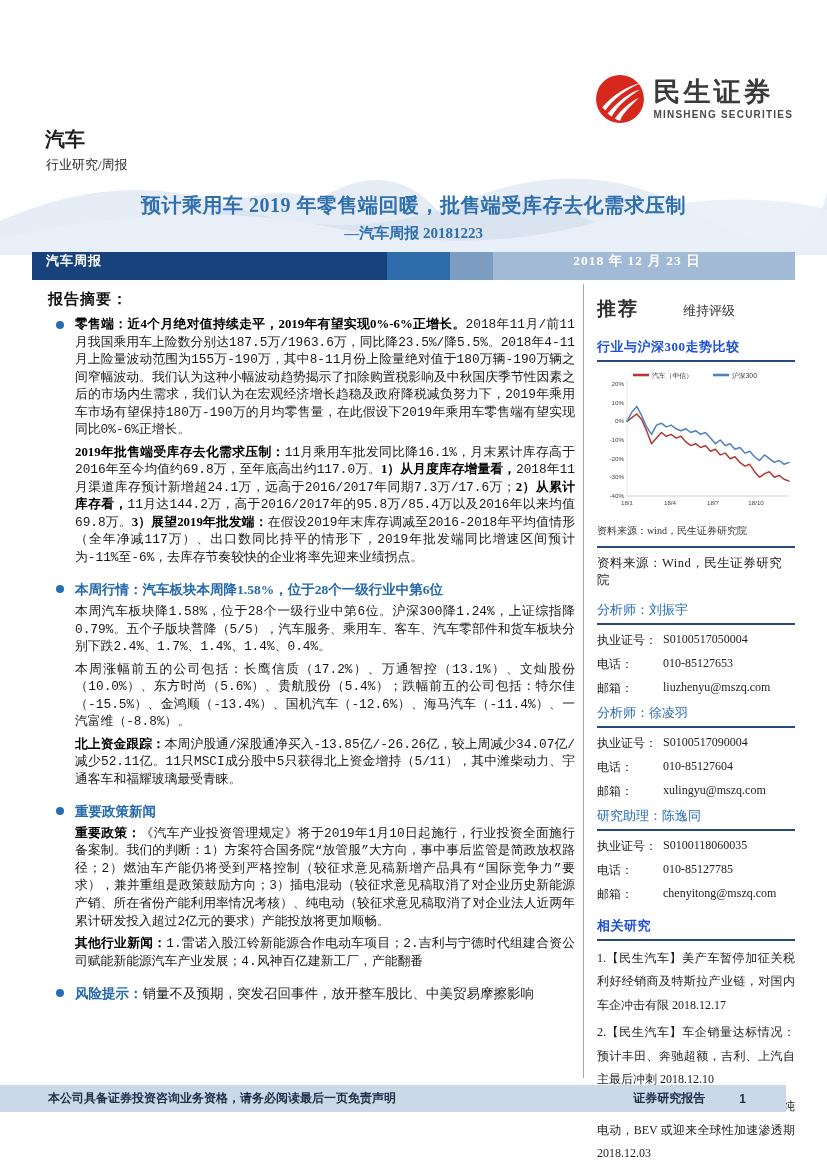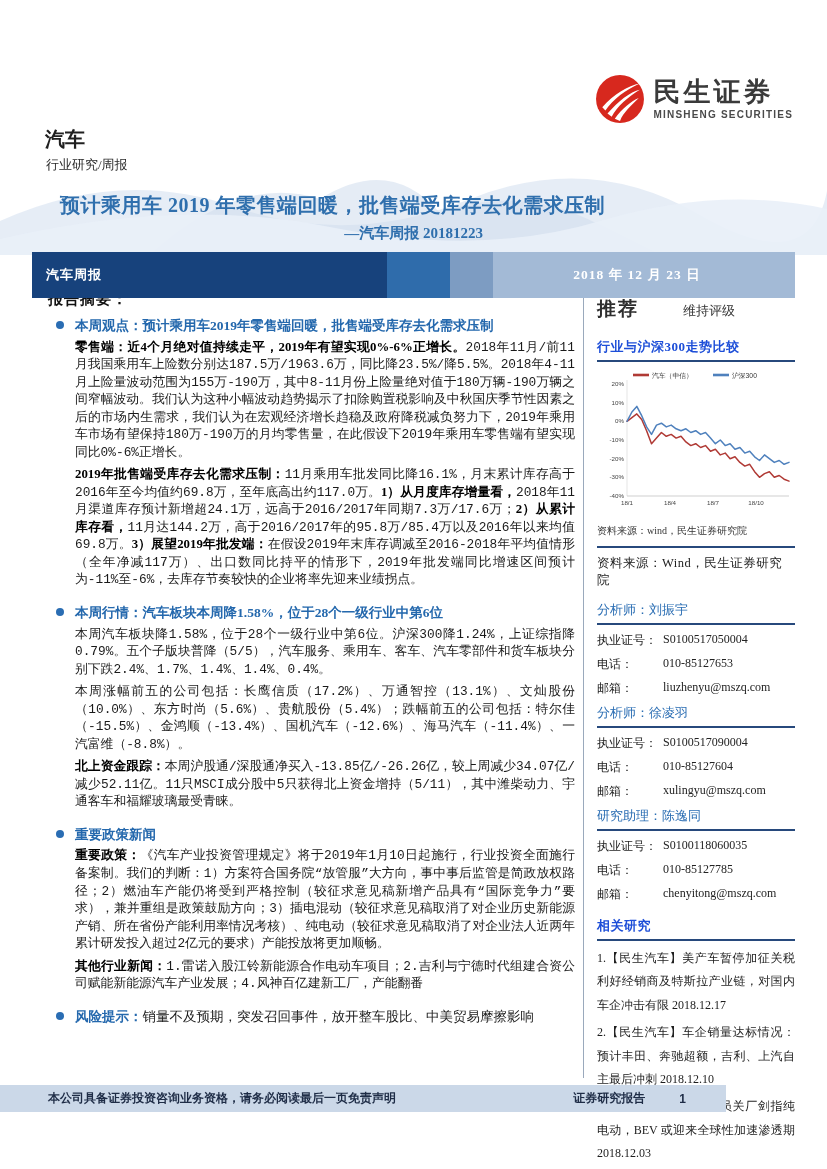--- a/index.html
+++ b/index.html
@@ -10,31 +10,31 @@
   }
   
   .mountains { position:absolute; left:0; top:103px; width:827px; height:152px; z-index:0; }
   .logo { position:absolute; top:74px; right:34px; display:flex; align-items:center; z-index:2; }
   .logo-emblem { width:50px; height:50px; }
   .logo-text { margin-left:9px; }
   .logo-cn { font-family:"Liberation Sans", sans-serif; font-weight:bold; font-size:27px; color:#3a3a3a; letter-spacing:3px; line-height:1.05; }
   .logo-en { font-family:"Liberation Sans", sans-serif; font-weight:bold; font-size:10px; color:#4a4a4a; letter-spacing:1.2px; margin-top:2px; }
   .industry { position:absolute; left:45px; top:126px; font-size:20px; font-weight:bold; color:#202020; z-index:2; }
   .industry-sub { position:absolute; left:46px; top:156px; font-size:13px; color:#2a2a2a; z-index:2; }
-  .report-title { position:absolute; left:60px; width:707px; top:192px; text-align:left; font-size:20px; font-weight:bold; color:#2f6fad; z-index:2; letter-spacing:0.5px; }
+  .report-title { position:absolute; left:60px; width:707px; top:192px; text-align:center; font-size:20px; font-weight:bold; color:#2f6fad; z-index:2; letter-spacing:0.5px; }
   .report-subtitle { position:absolute; left:60px; width:707px; top:224px; text-align:center; font-size:15px; font-weight:bold; color:#2f6fad; z-index:2; }
   
   .date-bar {
-    position:absolute; left:32px; top:252px; width:763px; height:46px; z-index:3;
+    position:absolute; left:32px; top:252px; width:763px; height:28px; z-index:3;
     background:linear-gradient(to right,
       #17427c 0%, #17427c 46.5%,
       #2f6cab 46.5%, #2f6cab 54.8%,
       #7d9cc2 54.8%, #7d9cc2 60.4%,
       #a3bad6 60.4%, #a3bad6 100%);
-    display:flex; align-items:center;
+    display:flex; align-items:flex-start;
   }
   .date-bar .weekly { color:#ffffff; font-weight:bold; font-size:13px; padding-left:14px; letter-spacing:1px; }
   .date-bar .rdate { position:absolute; left:470px; width:270px; text-align:center; color:#ffffff; font-weight:bold; font-size:13.5px; letter-spacing:1px; }
   
   .vdiv { position:absolute; left:583px; top:284px; width:1px; height:794px; background:#9aa9bc; }
   .main { position:absolute; left:48px; top:290px; width:527px; z-index:2; }
   .summary-heading { font-size:15px; font-weight:bold; color:#111; margin-bottom:7px; letter-spacing:1px; }
   .block { display:flex; margin-bottom:9px; }
   .dotcol { width:27px; flex:0 0 27px; padding-top:5px; }
   .dot { width:8px; height:8px; border-radius:50%; background:#2a6db3; margin-left:8px; }
@@ -55,21 +55,21 @@
   .src-small { font-size:10px; color:#333; margin-top:4px; }
   .navy-rule { border:none; border-top:2px solid #27497c; margin:8px 0 7px 0; }
   .src-big { font-size:12.5px; color:#222; margin-bottom:12px; letter-spacing:0.5px; }
   .analyst-heading { color:#2a6db3; font-weight:normal; font-size:13px; padding-bottom:4px; border-bottom:2px solid #27497c; margin-bottom:7px; margin-top:4px; }
   .sb-row { display:flex; font-size:12px; color:#222; margin-bottom:7px; }
   .sb-label { flex:0 0 66px; }
   .sb-value { flex:1; word-break:break-all; }
   .research-item { font-size:12px; line-height:1.95; color:#1d1d1d; margin-bottom:4px; text-align:justify; }
   .related-wrap { margin-top:14px; }
   
-  .footer { position:absolute; left:0; top:1085px; width:726px; height:27px; background:#cbd8e8; display:flex; align-items:center; z-index:4; }
+  .footer { position:absolute; left:0; top:1085px; width:786px; height:27px; background:#cbd8e8; display:flex; align-items:center; z-index:4; }
   .footer .disclaimer { font-family:"Liberation Sans", sans-serif; font-size:12px; font-weight:bold; color:#1e2c46; padding-left:48px; }
   .footer .right { margin-left:auto; display:flex; align-items:center; padding-right:40px; }
   .footer .rtype { font-family:"Liberation Sans", sans-serif; font-size:12px; font-weight:bold; color:#1e2c46; }
   .footer .pagenum { font-family:"Liberation Sans", sans-serif; font-size:12px; font-weight:bold; color:#1e2c46; margin-left:34px; }
 </style>
 </head>
 <body>
 
 <svg class="mountains" viewBox="0 0 827 152" preserveAspectRatio="none" aria-hidden="true">
   <path d="M0 118 Q120 64 235 104 T 470 96 T 700 112 T 827 88 L827 152 L0 152 Z" fill="#dde7f3" opacity="0.75"></path>
@@ -103,21 +103,20 @@
 <div class="vdiv"></div>
 
 <div class="main">
   <div class="summary-heading">报告摘要：</div>
 
   <div class="block">
     <div class="dotcol">
         <div class="dot"></div>
       </div>
     <div class="bcontent">
-      <div class="bheading"><span class="run-hb">本周观点：预计乘用车2019年零售端回暖，批售端受库存去化需求压制</span></div>
       <div class="para"><span class="run-b">零售端：近4个月绝对值持续走平，2019年有望实现0%-6%正增长。</span><span class="run-n">2018年11月/前11月我国乘用车上险数分别达187.5万/1963.6万，同比降23.5%/降5.5%。2018年4-11月上险量波动范围为155万-190万，其中8-11月份上险量绝对值于180万辆-190万辆之间窄幅波动。我们认为这种小幅波动趋势揭示了扣除购置税影响及中秋国庆季节性因素之后的市场内生需求，我们认为在宏观经济增长趋稳及政府降税减负努力下，2019年乘用车市场有望保持180万-190万的月均零售量，在此假设下2019年乘用车零售端有望实现同比0%-6%正增长。</span></div>
       <div class="para"><span class="run-b">2019年批售端受库存去化需求压制：</span><span class="run-n">11月乘用车批发同比降16.1%，月末累计库存高于2016年至今均值约69.8万，至年底高出约117.0万。</span><span class="run-b">1）从月度库存增量看，</span><span class="run-n">2018年11月渠道库存预计新增超24.1万，远高于2016/2017年同期7.3万/17.6万；</span><span class="run-b">2）从累计库存看，</span><span class="run-n">11月达144.2万，高于2016/2017年的95.8万/85.4万以及2016年以来均值69.8万。</span><span class="run-b">3）展望2019年批发端：</span><span class="run-n">在假设2019年末库存调减至2016-2018年平均值情形（全年净减117万）、出口数同比持平的情形下，2019年批发端同比增速区间预计为-11%至-6%，去库存节奏较快的企业将率先迎来业绩拐点。</span></div>
     </div>
   </div>
 
   <div class="block">
     <div class="dotcol">
         <div class="dot"></div>
       </div>
     <div class="bcontent">

